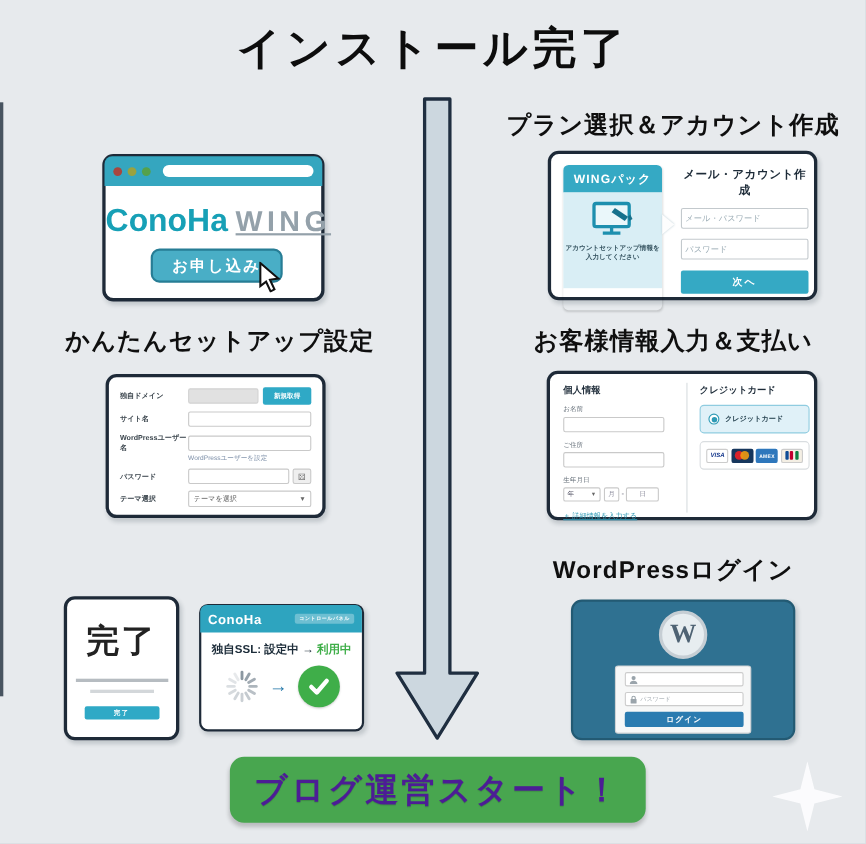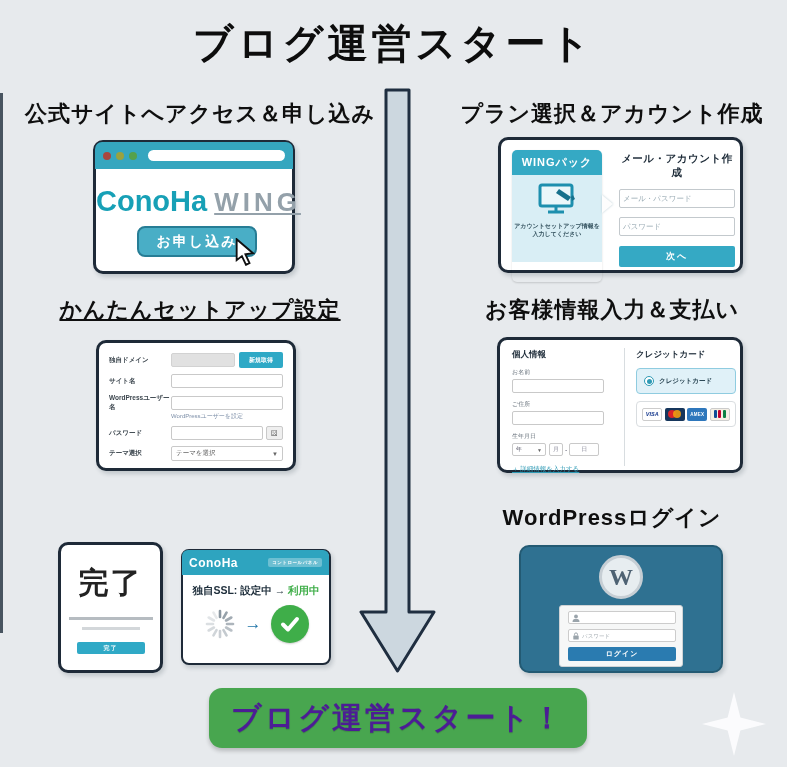--- a/index.html
+++ b/index.html
@@ -8,21 +8,21 @@
     position:relative; width:787px; height:767px; margin:0 auto;
     background:#e7eaed; overflow:hidden;
     font-family:"Liberation Sans","DejaVu Sans",sans-serif; color:#111;
   }
   .main-title{position:absolute;left:0;top:16px;width:787px;text-align:center;
     font-size:40px;font-weight:bold;letter-spacing:4px;color:#0d0d0d;}
   .sec-h{position:absolute;font-weight:bold;font-size:22px;color:#0f0f0f;
     text-align:center;letter-spacing:1px;white-space:nowrap;}
   #s1h{left:0;top:99px;width:400px;}
   #s2h{left:437px;top:99px;width:350px;}
-  #s3h{left:0;top:295px;width:400px;text-decoration:underline;}
+  #s3h{left:0;top:295px;width:400px;}
   #s4h{left:437px;top:295px;width:350px;}
   #s5h{left:0;top:503px;width:400px;}
   #s6h{left:437px;top:503px;width:350px;}
 
   .card{position:absolute;background:#fff;border:3px solid #1e2a38;
     border-radius:10px;box-shadow:2px 3px 4px rgba(30,42,56,.18);}
 
   
   .flow-arrow{position:absolute;left:350px;top:80px;}
 
@@ -155,29 +155,28 @@
     text-shadow:0 1px 1px rgba(0,0,0,.15);}
 
   .sparkle{position:absolute;left:702px;top:692px;width:64px;height:64px;background:#fdfdfe;opacity:.9;
     clip-path:polygon(50% 0,60% 40%,100% 50%,60% 60%,50% 100%,40% 60%,0 50%,40% 40%);}
 </style>
 </head>
 <body>
 
 <div class="canvas">
 
-  <div class="main-title">ブログ運営スタート</div>
+  <div class="main-title">インストール完了</div>
 
   <div class="edge-line"></div>
 
   <svg class="flow-arrow" width="95" height="600" viewBox="0 0 95 600">
     <polygon points="36,10 59,10 59,532 84,532 47.5,591 11,532 36,532" fill="#ccd7df" stroke="#1f2e40" stroke-width="3" stroke-linejoin="round"></polygon>
   </svg>
 
-  <div class="sec-h" id="s1h">公式サイトへアクセス＆申し込み</div>
   <div class="card" id="browser">
     <div class="b-titlebar">
       <span class="dot r"></span>
       <span class="dot y"></span>
       <span class="dot g"></span>
       <span class="b-url"></span>
     </div>
     <div class="b-logo-row">
       <span class="conoha-logo">ConoHa</span><span class="wing">WING</span>
     </div>

